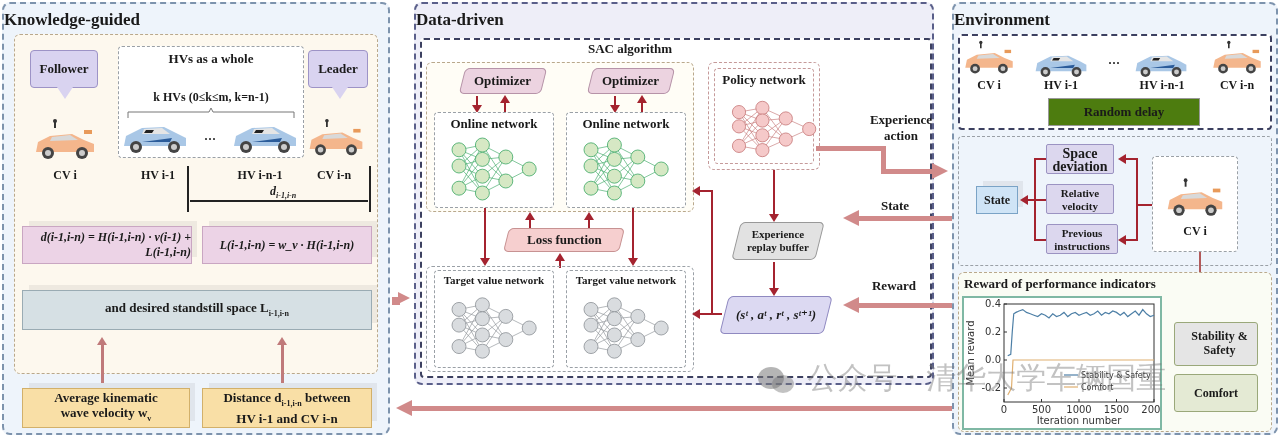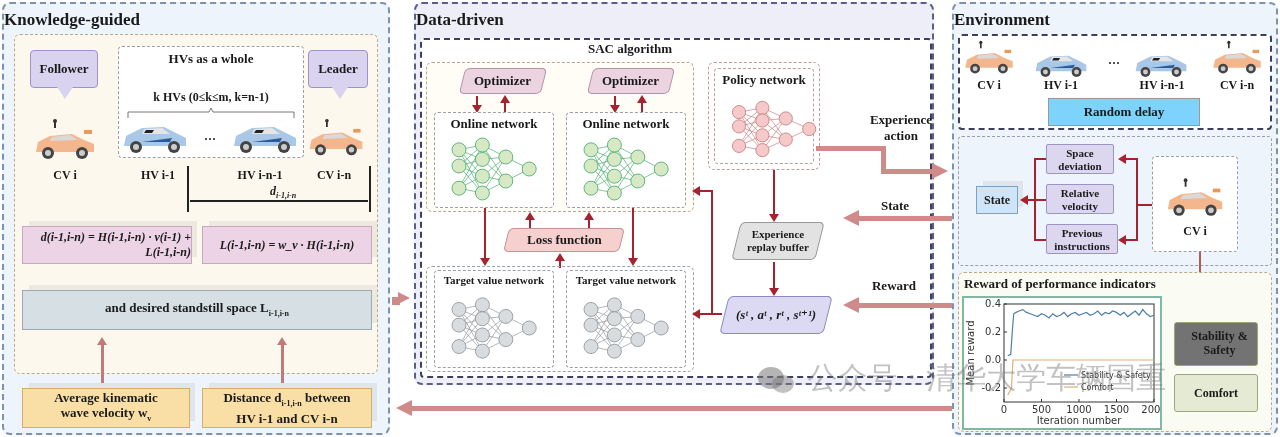--- a/index.html
+++ b/index.html
@@ -448,31 +448,31 @@
   <circle cx="16" cy="35" r="6" fill="#444"></circle>
     <circle cx="16" cy="35" r="3" fill="#ccc"></circle>
   <circle cx="50" cy="35" r="6" fill="#444"></circle>
     <circle cx="50" cy="35" r="3" fill="#ccc"></circle>
 </svg>
 <div class="lbl" style="left:962px; top:78px; width:54px;">CV i</div>
 <div class="lbl" style="left:1034px; top:78px; width:54px;">HV i-1</div>
 <div class="lbl" style="left:1130px; top:78px; width:64px;">HV i-n-1</div>
 <div class="lbl" style="left:1210px; top:78px; width:54px;">CV i-n</div>
 
-<div class="abs" style="left:1048px; top:98px; width:152px; height:28px; background:#7dd3fc; border:1px solid #999; display:flex; align-items:center; justify-content:center; font-weight:bold; font-size:13px;">
+<div class="abs" style="left:1048px; top:98px; width:152px; height:28px; background:#4d7c0f; border:1px solid #999; display:flex; align-items:center; justify-content:center; font-weight:bold; font-size:13px;">
   <span>Random delay</span>
 </div>
 
 <div class="dashg" style="left:958px; top:136px; width:314px; height:130px; border-color:#9aa0a6;"></div>
 
 <div class="box3d" style="left:976px; top:186px; width:42px; height:28px; background:#cfe4f6; border-color:#7aa3c6; font-size:12px;">
   <span>State</span>
 </div>
 
-<div class="abs" style="left:1046px; top:144px; width:68px; height:30px; background:#dcd7ee; border:1px solid #9b93c2; border-radius:2px; font-weight:bold; font-size:11px; line-height:13px; text-align:center; padding-top:2px;">
+<div class="abs" style="left:1046px; top:144px; width:68px; height:30px; background:#dcd7ee; border:1px solid #9b93c2; border-radius:2px; font-weight:bold; font-size:14px; line-height:13px; text-align:center; padding-top:2px;">
   <div>Space</div>
     <div>deviation</div>
 </div>
 <div class="abs" style="left:1046px; top:184px; width:68px; height:30px; background:#dcd7ee; border:1px solid #9b93c2; border-radius:2px; font-weight:bold; font-size:11px; line-height:13px; text-align:center; padding-top:2px;">
   <div>Relative</div>
     <div>velocity</div>
 </div>
 <div class="abs" style="left:1046px; top:224px; width:72px; height:30px; background:#dcd7ee; border:1px solid #9b93c2; border-radius:2px; font-weight:bold; font-size:11px; line-height:13px; text-align:center; padding-top:2px;">
   <div>Previous</div>
     <div>instructions</div>
@@ -535,21 +535,21 @@
     <text x="115" y="126" text-anchor="middle" font-size="10" fill="#333" font-family="DejaVu Sans, sans-serif">Iteration number</text>
     <text x="10" y="55" text-anchor="middle" font-size="10" fill="#333" font-family="DejaVu Sans, sans-serif" transform="rotate(-90 10 55)">Mean reward</text>
     <polyline points="43.75,57.800000000000004 46.75,56.4 48.25,34 49.75,15.799999999999997 52,14.399999999999991 55,13.000000000000014 58.75,11.600000000000009 62.5,14.399999999999991 66.25,15.799999999999997 70,17.19999999999999 73.75,18.599999999999994 77.5,15.799999999999997 81.25,17.19999999999999 85,20 88.75,15.799999999999997 92.5,18.599999999999994 96.25,17.19999999999999 100,14.399999999999991 103.75,18.599999999999994 107.5,15.799999999999997 111.25,14.399999999999991 115,17.19999999999999 118.75,15.799999999999997 122.5,14.399999999999991 126.25,17.19999999999999 130,15.799999999999997 133.75,13.000000000000014 137.5,17.19999999999999 141.25,14.399999999999991 145,15.799999999999997 148.75,13.000000000000014 152.5,14.399999999999991 156.25,17.19999999999999 160,14.399999999999991 163.75,18.599999999999994 167.5,15.799999999999997 171.25,13.000000000000014 175,17.19999999999999 178.75,11.600000000000009 182.5,15.799999999999997 186.25,18.599999999999994 190,17.19999999999999" fill="none" stroke="#4d7fa6" stroke-width="1.2"></polyline>
     <polyline points="43.75,97 47.5,90 49,62 51.25,62 77.5,62 115,62 152.5,62 190,62" fill="none" stroke="#e0b070" stroke-width="1.2"></polyline>
     <line x1="100" y1="77" x2="114" y2="77" stroke="#4d7fa6" stroke-width="1.2"></line>
     <text x="117" y="80" font-size="8" fill="#333" font-family="DejaVu Sans, sans-serif">Stability &amp; Safety</text>
     <line x1="100" y1="89" x2="114" y2="89" stroke="#e0b070" stroke-width="1.2"></line>
     <text x="117" y="92" font-size="8" fill="#333" font-family="DejaVu Sans, sans-serif">Comfort</text>
   </svg>
 
-<div class="abs" style="left:1174px; top:322px; width:84px; height:44px; background:#737373; border:1px solid #9aa87a; border-radius:3px; font-weight:bold; font-size:12px; line-height:14px; text-align:center; padding-top:6px;padding-left:7px;">
+<div class="abs" style="left:1174px; top:322px; width:84px; height:44px; background:#e5e5e5; border:1px solid #9aa87a; border-radius:3px; font-weight:bold; font-size:12px; line-height:14px; text-align:center; padding-top:6px;padding-left:7px;">
   <div>Stability &amp;</div>
     <div>Safety</div>
 </div>
 <div class="abs" style="left:1174px; top:374px; width:84px; height:38px; background:#e4ead4; border:1px solid #9aa87a; border-radius:3px; font-weight:bold; font-size:12px; display:flex; align-items:center; justify-content:center;">
   <span>Comfort</span>
 </div>
 
 <div class="watermark" style="left:758px; top:358px; font-size:30px;">
   <span style="display:inline-block; width:40px; height:30px; vertical-align:middle; position:relative;">
     <span style="position:absolute; left:0; top:2px; width:26px; height:22px; border-radius:50%; background:rgba(120,120,120,0.55);"></span>

